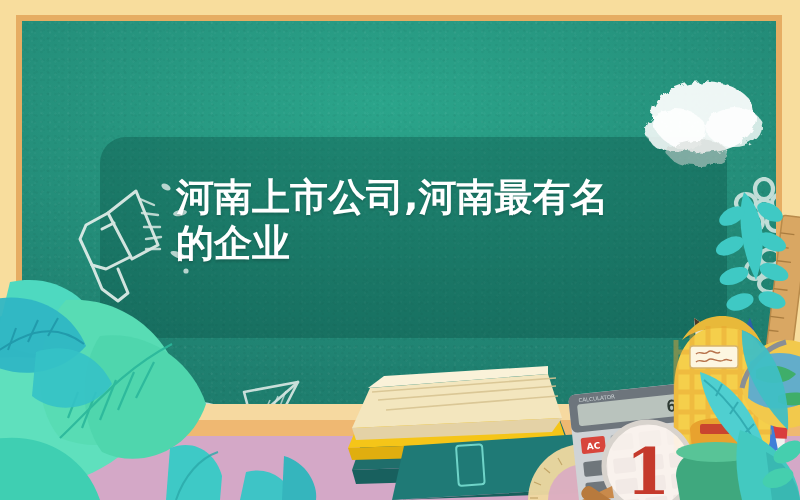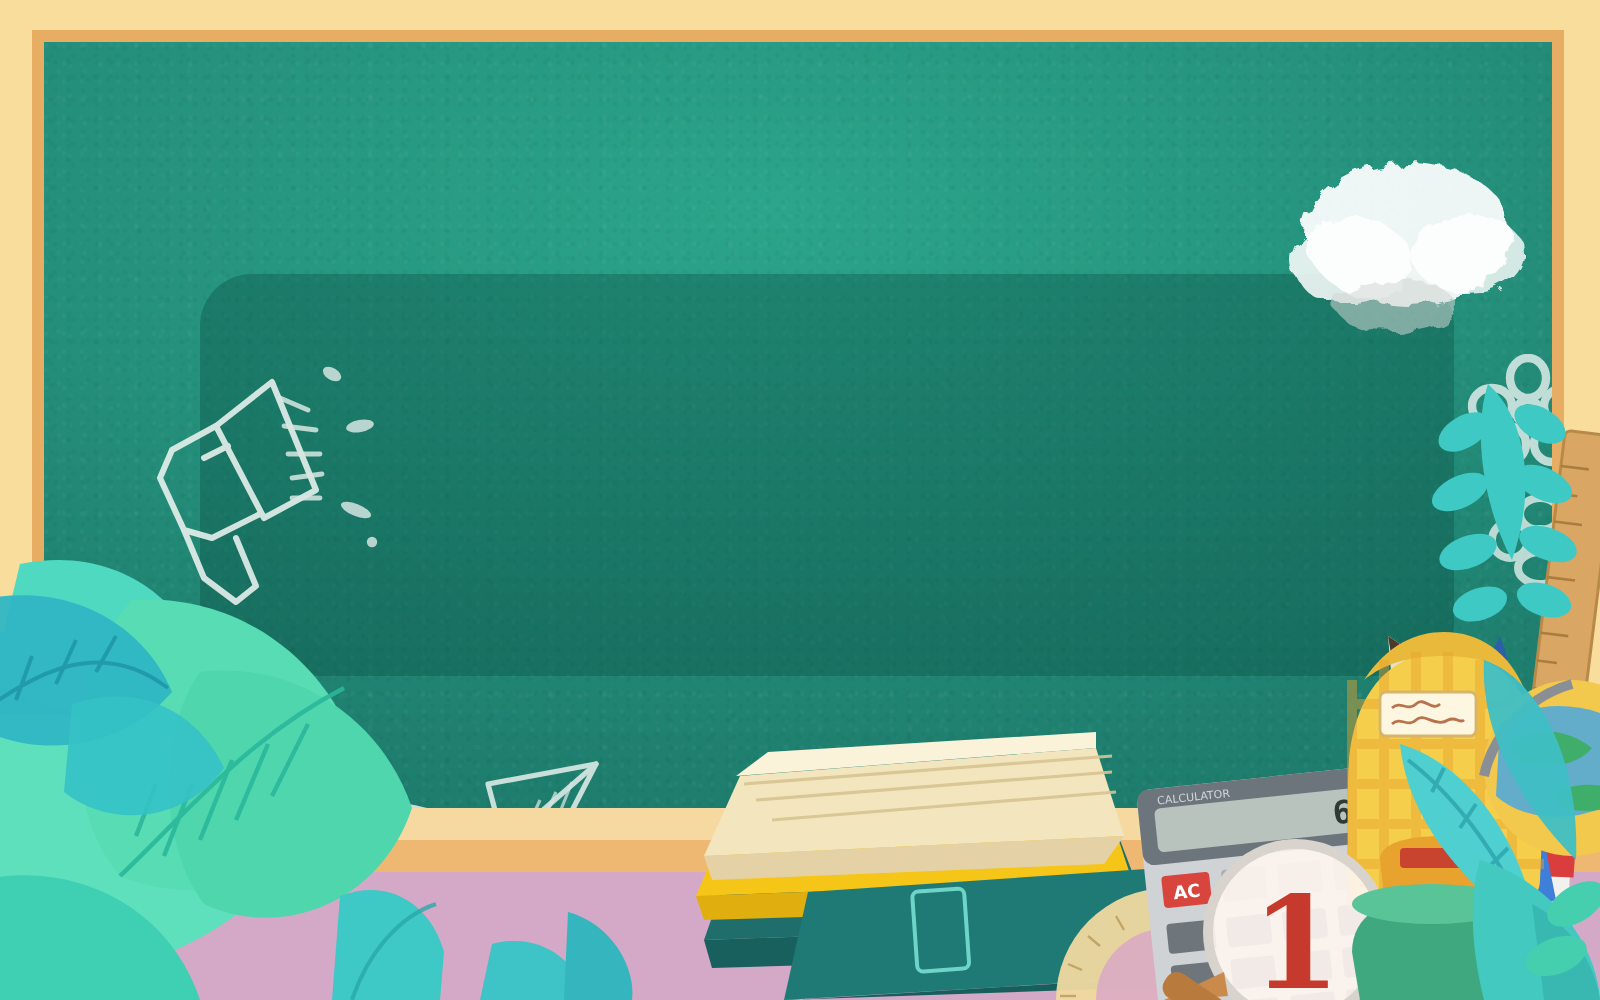--- a/index.html
+++ b/index.html
@@ -428,14 +428,15 @@
         </g>
       </g>
 
       <g>
         <path d="M246 472 C268 466 288 478 294 500 L240 500 Z" fill="#3ec4c6"></path>
         <path d="M284 456 C306 462 318 484 316 500 L282 500 Z" fill="#35b5bd"></path>
       </g>
     </svg>
   </div>
 
+  <div class="headline">河南上市公司,河南最有名的企业</div>
 
 </div>
 
 </body></html>

